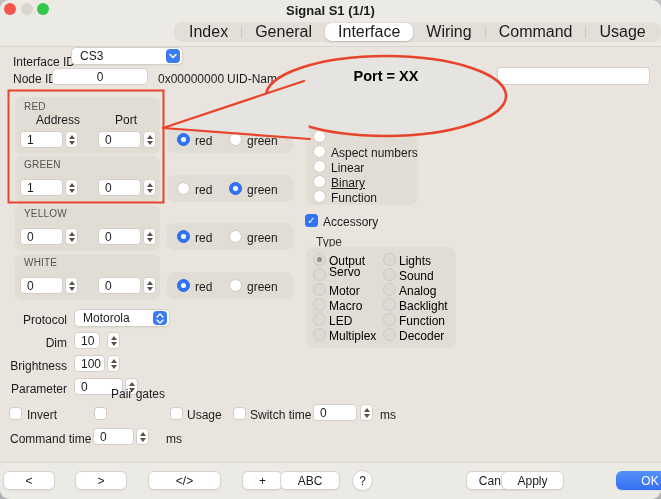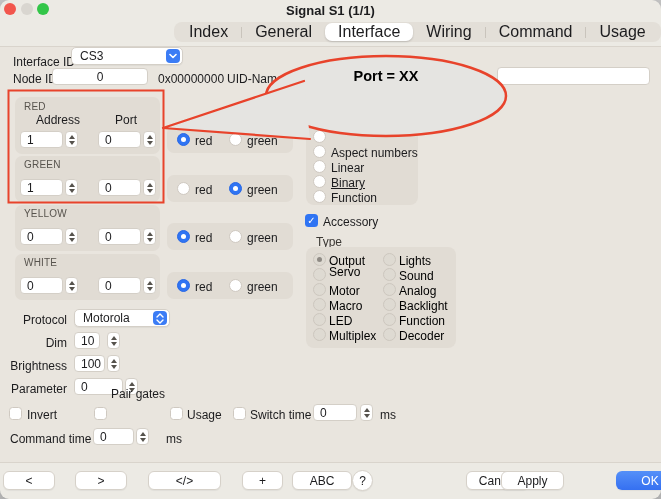--- a/index.html
+++ b/index.html
@@ -253,21 +253,21 @@
         <span class="tri-up"></span>
         <span class="tri-dn"></span>
       </div>
     <span class="lbl" style="left:166px;top:385px;">ms</span>
   </div>
 
   <div class="btn" style="left:3px;top:471px;width:52px;">&lt;</div>
   <div class="btn" style="left:75px;top:471px;width:52px;">&gt;</div>
   <div class="btn" style="left:148px;top:471px;width:73px;">&lt;/&gt;</div>
   <div class="btn" style="left:242px;top:471px;width:41px;">+</div>
-  <div class="btn" style="left:292px;top:471px;width:60px;">ABC</div>
+  <div class="btn" style="left:280px;top:471px;width:60px;">ABC</div>
   <div class="btn round" style="left:352px;top:470px;width:21px;height:21px;">?</div>
   <div class="btn" style="left:430px;top:471px;width:63px;margin-left:36px;">Cancel</div>
   <div class="btn" style="left:501px;top:471px;width:63px;">Apply</div>
   <div class="btn primary" style="left:584px;top:471px;width:68px;margin-left:32px;">OK</div>
 
   <svg class="overlay" viewBox="0 0 661 499">
     <rect x="8.5" y="90.5" width="155" height="112" fill="none" stroke="#e8432b" stroke-width="2"></rect>
     <ellipse cx="386" cy="96" rx="120" ry="40" fill="#e5e4e1" stroke="#e8432b" stroke-width="2.5"></ellipse>
     <path d="M304,81 L163,128 L310,139" fill="#e5e4e1" stroke="#e8432b" stroke-width="2.2" stroke-linejoin="round" stroke-linecap="round"></path>
   </svg>

